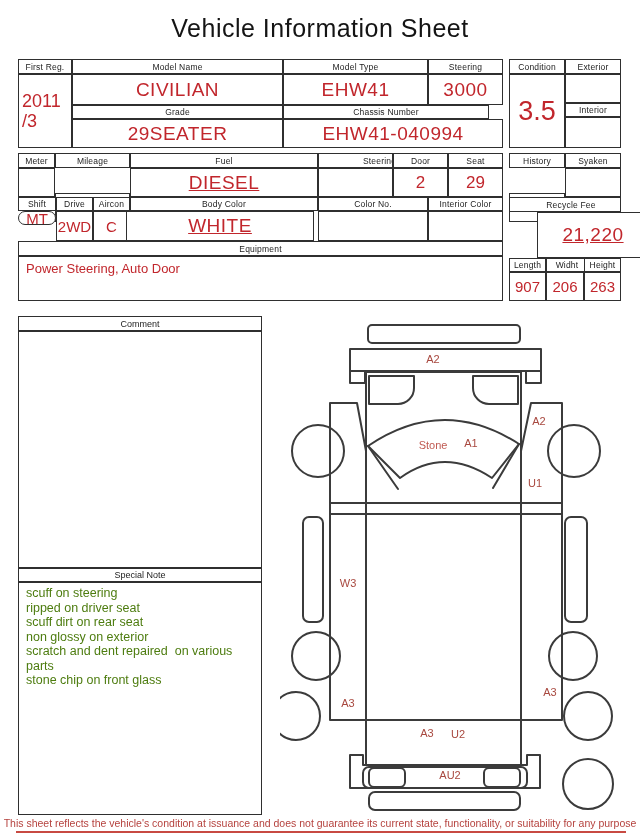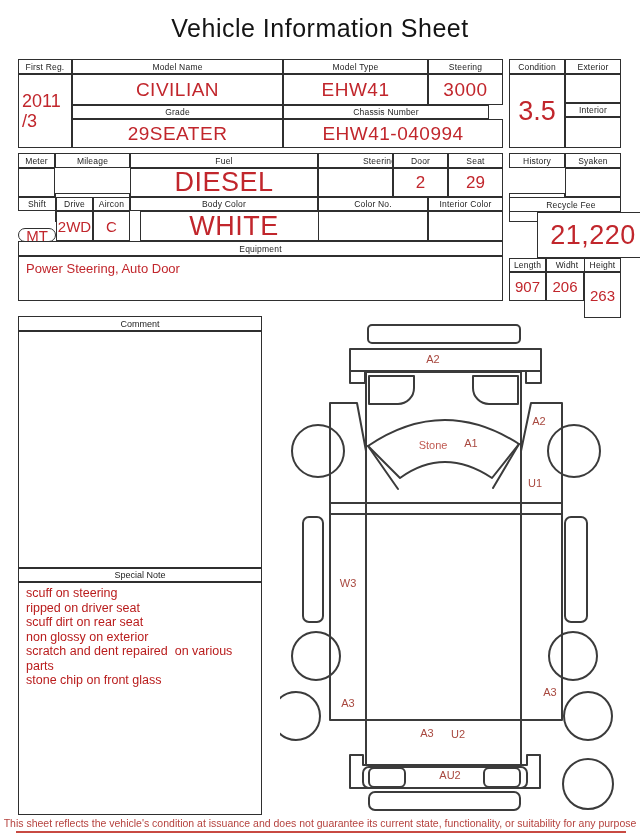--- a/index.html
+++ b/index.html
@@ -10,34 +10,34 @@
   .abs { position:absolute; box-sizing:border-box; }
   .cell {
     position:absolute; box-sizing:border-box; border:1px solid #2f2f2f;
     display:flex; align-items:center; justify-content:center;
     background:#fff; overflow:hidden;
   }
   .hd  { font-size:8.5px; color:#1c1c1c; letter-spacing:0.2px; }
   .hd9 { font-size:9px; color:#1c1c1c; }
   .val { color:#c1262c; }
   .f26 { font-size:27px; }
-  .f21 { font-size:27px; letter-spacing:0.5px; }
+  .f21 { font-size:19px; letter-spacing:0.5px;text-decoration:underline; }
   .f20 { font-size:19px; letter-spacing:0.5px; }
   .f18 { font-size:17px; }
   .f15 { font-size:15px; }
   .f13 { font-size:13px; }
   .f11 { font-size:11px;margin-top:25px; }
   .firstreg {
     justify-content:flex-start; align-items:center; text-align:left;
     padding-left:3px; font-size:18px; line-height:20px; white-space:pre-line;
   }
   .topleft { align-items:flex-start; justify-content:flex-start; padding:4px 7px; }
   .notebody {
     align-items:flex-start; justify-content:flex-start; flex-direction:column;
-    padding:3px 16px 3px 7px; font-size:12.5px; line-height:14.5px; color:#b91c1c;
+    padding:3px 16px 3px 7px; font-size:12.5px; line-height:14.5px; color:#4d7c0f;
   }
   .noteline { white-space:pre-wrap; }
   .title {
     position:absolute; left:0; top:14px; width:640px; text-align:center;
     font-size:25px; color:#141414; letter-spacing:0.5px;
   }
   .footer-text {
     position:absolute; left:0; top:817px; width:640px; text-align:center;
     font-size:10.5px; color:#b5423e;
   }
@@ -92,42 +92,42 @@
   <div class="cell val f18" style="left:393px;top:168px;width:55px;height:29px;">2</div>
   <div class="cell val f18" style="left:448px;top:168px;width:55px;height:29px;">29</div>
 
   <div class="cell hd" style="left:18px;top:197px;width:38px;height:14px;">Shift</div>
   <div class="cell hd" style="left:56px;top:197px;width:37px;height:14px;">Drive</div>
   <div class="cell hd" style="left:93px;top:197px;width:37px;height:14px;">Aircon</div>
   <div class="cell hd" style="left:130px;top:197px;width:188px;height:14px;">Body Color</div>
   <div class="cell hd" style="left:318px;top:197px;width:110px;height:14px;">Color No.</div>
   <div class="cell hd" style="left:428px;top:197px;width:75px;height:14px;">Interior Color</div>
 
-  <div class="cell val f15" style="left:18px;top:228px;width:38px;height:14px;border-radius:10px;">MT</div>
+  <div class="cell val f15" style="left:18px;top:211px;width:38px;height:14px;border-radius:10px;">MT</div>
   <div class="cell val f15" style="left:56px;top:211px;width:37px;height:30px;">2WD</div>
   <div class="cell val f15" style="left:93px;top:211px;width:37px;height:30px;">C</div>
-  <div class="cell val f21" style="left:140px;top:211px;width:188px;height:30px;">WHITE</div>
+  <div class="cell val f21" style="left:126px;top:211px;width:188px;height:30px;">WHITE</div>
   <div class="cell val" style="left:318px;top:211px;width:110px;height:30px;"></div>
   <div class="cell val" style="left:428px;top:211px;width:75px;height:30px;"></div>
 
   <div class="cell hd" style="left:18px;top:241px;width:485px;height:15px;">Equipment</div>
   <div class="cell val f13 topleft" style="left:18px;top:256px;width:485px;height:45px;">Power Steering, Auto Door</div>
 
   <div class="cell hd" style="left:509px;top:153px;width:56px;height:15px;">History</div>
   <div class="cell hd" style="left:565px;top:153px;width:56px;height:15px;">Syaken</div>
   <div class="cell val f11" style="left:509px;top:168px;width:56px;height:29px;">PRIVATE</div>
   <div class="cell val" style="left:565px;top:168px;width:56px;height:29px;"></div>
   <div class="cell hd" style="left:509px;top:197px;width:112px;height:15px;padding-left:12px;">Recycle Fee</div>
   <div class="cell val f21" style="left:509px;top:212px;width:112px;height:46px;margin-left:28px;">21,220</div>
   <div class="cell hd" style="left:509px;top:258px;width:37px;height:14px;">Length</div>
   <div class="cell hd" style="left:546px;top:258px;width:42px;height:14px;">Widht</div>
   <div class="cell hd" style="left:584px;top:258px;width:37px;height:14px;">Height</div>
   <div class="cell val f15" style="left:509px;top:272px;width:37px;height:29px;">907</div>
   <div class="cell val f15" style="left:546px;top:272px;width:38px;height:29px;">206</div>
-  <div class="cell val f15" style="left:584px;top:272px;width:37px;height:46px;">263</div>
+  <div class="cell val f15" style="left:584px;top:272px;width:37px;height:29px;">263</div>
 
   <div class="cell hd9" style="left:18px;top:316px;width:244px;height:15px;">Comment</div>
   <div class="cell val f13 topleft" style="left:18px;top:331px;width:244px;height:237px;"></div>
 
   <div class="cell hd9" style="left:18px;top:568px;width:244px;height:14px;">Special Note</div>
   <div class="cell notebody" style="left:18px;top:582px;width:244px;height:233px;">
     <div class="noteline">scuff on steering</div>
     <div class="noteline">ripped on driver seat</div>
     <div class="noteline">scuff dirt on rear seat</div>
     <div class="noteline">non glossy on exterior</div>

